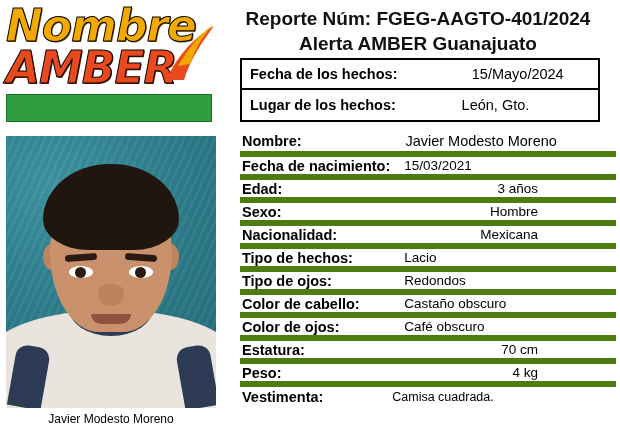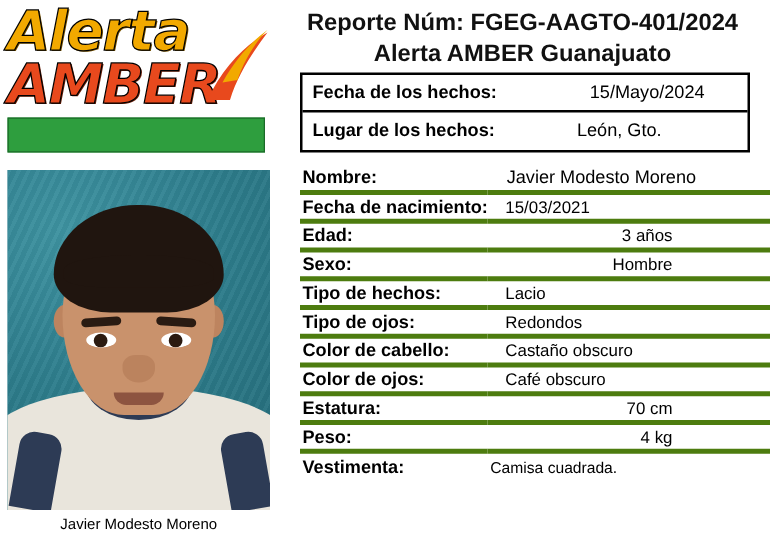--- a/index.html
+++ b/index.html
@@ -314,21 +314,21 @@
     position: absolute;
     left: 240px;
     top: 131px;
     width: 376px;
     border-collapse: collapse;
   }
   .detail-table tr {
     height: 23px;
   }
   .detail-table td {
-    border-bottom: 4px solid #4d7c0f;
+    border-bottom: 6px solid #4d7c0f;
     padding: 0;
     vertical-align: middle;
   }
   .detail-table tr.no-line td { border-bottom: none; }
   .detail-table td.k {
     width: 132px;
     font-size: 14.5px;
     font-weight: bold;
     white-space: nowrap;
     padding-left: 2px;
@@ -350,21 +350,21 @@
   }
   .vest-row td.k { width: 104px; }
   .vest-row td.v { font-size: 12.5px; padding-left: 2px; }
 </style>
 </head>
 <body>
 
 <div class="poster">
 
   <div class="logo-block">
-    <div class="logo-alerta">Alerta</div>
+    <div class="logo-alerta">Nombre</div>
     <div class="logo-amber">AMBER</div>
     <svg class="logo-swoosh" viewBox="0 0 60 80">
       <path d="M10 78 C 22 52, 40 34, 58 24 C 46 40, 34 58, 28 78 Z" fill="#e8491d"></path>
       <path d="M22 64 C 32 46, 44 32, 58 22 C 50 30, 40 44, 34 62 Z" fill="#f2a900"></path>
     </svg>
     <div class="logo-gto-bar">
       <div class="gto-text">GUANAJUATO</div>
     </div>
   </div>
 
@@ -416,20 +416,24 @@
       </tr>
       <tr>
         <td class="k">Edad:</td>
         <td class="v center">3 años</td>
       </tr>
       <tr>
         <td class="k">Sexo:</td>
         <td class="v center">Hombre</td>
       </tr>
       <tr>
+        <td class="k">Nacionalidad:</td>
+        <td class="v center">Mexicana</td>
+      </tr>
+      <tr>
         <td class="k">Tipo de hechos:</td>
         <td class="v">Lacio</td>
       </tr>
       <tr>
         <td class="k">Tipo de ojos:</td>
         <td class="v">Redondos</td>
       </tr>
       <tr>
         <td class="k">Color de cabello:</td>
         <td class="v">Castaño obscuro</td>

